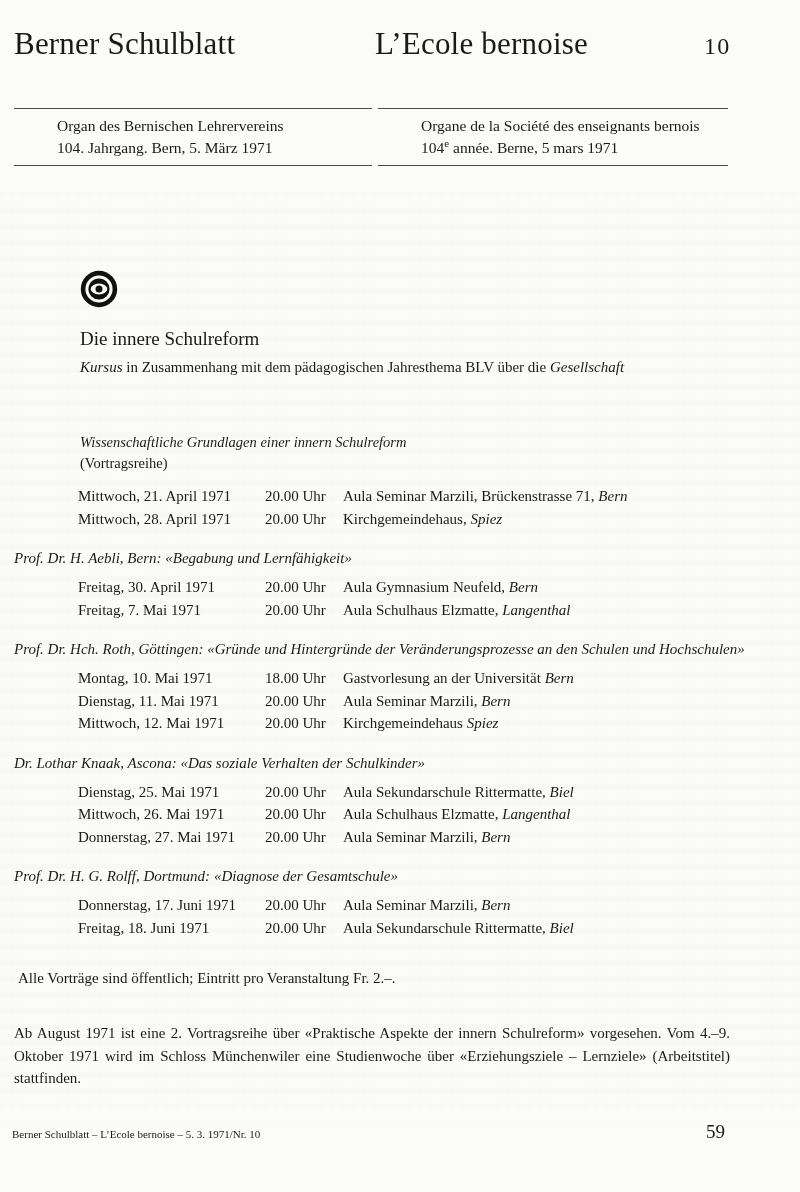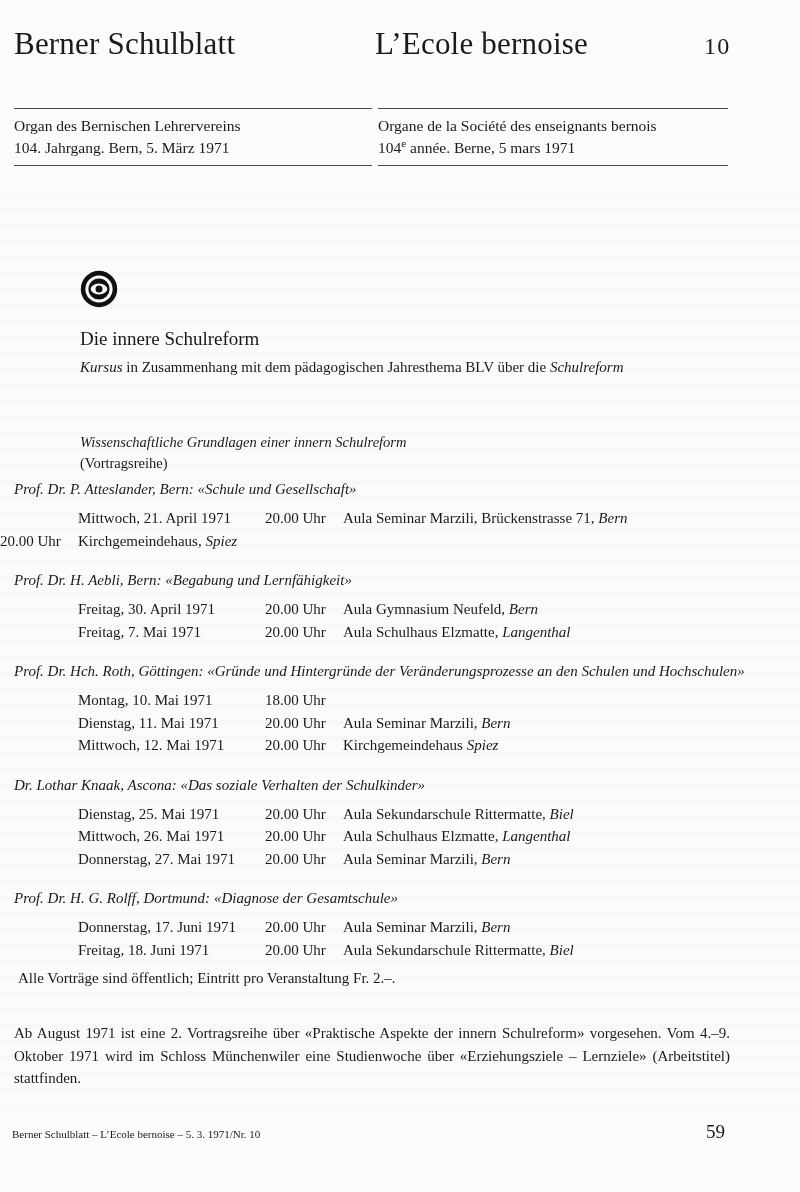--- a/index.html
+++ b/index.html
@@ -103,20 +103,21 @@
   .rule.rule-left  { left: 14px;  width: 358px; }
   .rule.rule-right { left: 378px; width: 350px; }
 
   
   .subhead {
     position: absolute;
     top: 115px;
     font-size: 15.5px;
     line-height: 21.5px;
     white-space: nowrap;
+    margin-left: 43px;
   }
   .subhead.col-de { left: 14px; }
   .subhead.col-fr { left: 378px; }
   .subhead .line2 { display: block; }
   .ordinal { font-size: 11px; vertical-align: super; line-height: 0; }
 
   
   .logo-mark {
     position: absolute;
     left: 80px;
@@ -277,37 +278,37 @@
       <circle cx="19" cy="19" r="18.2" fill="#111111"></circle>
       <circle cx="19" cy="19" r="13.6" fill="#fbfbf9"></circle>
       <circle cx="19" cy="19" r="10.6" fill="#111111"></circle>
       <ellipse cx="19" cy="19" rx="8.3" ry="5.4" fill="#fbfbf9"></ellipse>
       <circle cx="19" cy="19" r="3.5" fill="#111111"></circle>
     </svg>
   </div>
 
   <div class="article-title">Die innere Schulreform</div>
 
-  <div class="article-sub"><em>Kursus</em><span> in Zusammenhang mit dem pädagogischen Jahresthema BLV über die </span><em>Schulreform</em></div>
+  <div class="article-sub"><em>Kursus</em><span> in Zusammenhang mit dem pädagogischen Jahresthema BLV über die </span><em>Gesellschaft</em></div>
 
   <div class="series-block">
     <span class="series-title">Wissenschaftliche Grundlagen einer innern Schulreform</span>
     <span class="series-note">(Vortragsreihe)</span>
   </div>
 
   <div class="lectures" id="lectures-root">
       <div class="lecture">
-        <div class="lecture-speaker"><span>Prof. Dr. P. Atteslander, Bern: </span><em>«Schule und Gesellschaft»</em></div>
         <div class="sessions">
           <div class="session">
             <span class="s-date">Mittwoch, 21. April 1971</span>
             <span class="s-time">20.00 Uhr</span>
             <span class="s-venue"><span>Aula Seminar Marzili, Brückenstrasse 71, </span><em>Bern</em></span>
           </div>
           <div class="session">
+            <span class="s-date">Mittwoch, 28. April 1971</span>
             <span class="s-time">20.00 Uhr</span>
             <span class="s-venue"><span>Kirchgemeindehaus, </span><em>Spiez</em></span>
           </div>
         </div>
       </div>
       <div class="lecture">
         <div class="lecture-speaker"><span>Prof. Dr. H. Aebli, Bern: </span><em>«Begabung und Lernfähigkeit»</em></div>
         <div class="sessions">
           <div class="session">
             <span class="s-date">Freitag, 30. April 1971</span>
@@ -320,20 +321,21 @@
             <span class="s-venue"><span>Aula Schulhaus Elzmatte, </span><em>Langenthal</em></span>
           </div>
         </div>
       </div>
       <div class="lecture">
         <div class="lecture-speaker"><span>Prof. Dr. Hch. Roth, Göttingen: </span><em>«Gründe und Hintergründe der Veränderungsprozesse an den Schulen und Hochschulen»</em></div>
         <div class="sessions">
           <div class="session">
             <span class="s-date">Montag, 10. Mai 1971</span>
             <span class="s-time">18.00 Uhr</span>
+            <span class="s-venue"><span>Gastvorlesung an der Universität </span><em>Bern</em></span>
           </div>
           <div class="session">
             <span class="s-date">Dienstag, 11. Mai 1971</span>
             <span class="s-time">20.00 Uhr</span>
             <span class="s-venue"><span>Aula Seminar Marzili, </span><em>Bern</em></span>
           </div>
           <div class="session">
             <span class="s-date">Mittwoch, 12. Mai 1971</span>
             <span class="s-time">20.00 Uhr</span>
             <span class="s-venue"><span>Kirchgemeindehaus </span><em>Spiez</em></span>

